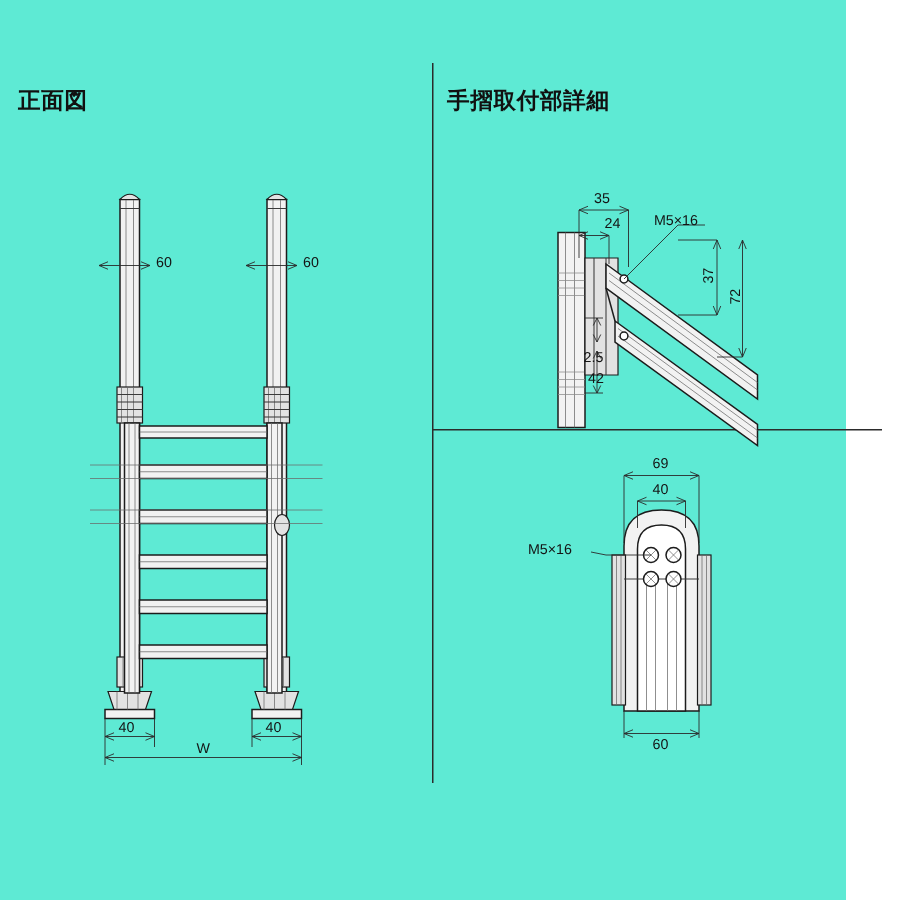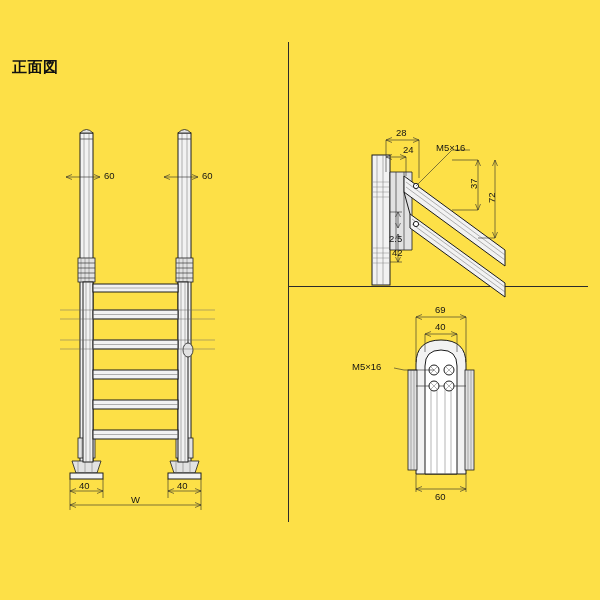--- a/index.html
+++ b/index.html
@@ -9,23 +9,24 @@
   }
   body {
     width: 600px;
     height: 600px;
     font-family: "Liberation Sans", sans-serif;
     color: #1a1a1a;
     overflow: hidden;
   }
   #sheet {
     position: relative;
-    width: 600px;
+    width: 554px;
     height: 600px;
-    background: #fde047;
+    background: #5eead4;
+    padding-left: 10px;
   }
   .panel-title {
     position: absolute;
     font-size: 15px;
     font-weight: bold;
     letter-spacing: 0.5px;
     color: #111;
     white-space: nowrap;
   }
   #title-left { left: 12px; top: 58px; }
@@ -77,20 +78,21 @@
     transform-origin: center center;
   }
 </style>
 </head>
 <body>
 
 <div id="sheet">
 
   <div class="panel-title" id="title-left">正面図</div>
 
+  <div class="panel-title" id="title-right">手摺取付部詳細</div>
 
   <div class="divider" id="v-divider"></div>
   <div class="divider" id="h-divider-right"></div>
 
   <svg class="dwg" viewBox="0 0 600 600">
 
     <g>
 
       <g>
         <rect class="fill-lt" x="80" y="133" width="13" height="340"></rect>
@@ -355,21 +357,21 @@
   <div class="dim-label" style="left:104px; top:171px;">60</div>
 
   <div class="dim-label" style="left:202px; top:171px;">60</div>
 
   <div class="dim-label" style="left:79px; top:481px;">40</div>
 
   <div class="dim-label" style="left:177px; top:481px;">40</div>
 
   <div class="dim-label" style="left:131px; top:495px;">W</div>
 
-  <div class="dim-label" style="left:396px; top:128px;">28</div>
+  <div class="dim-label" style="left:396px; top:128px;">35</div>
 
   <div class="dim-label" style="left:389px; top:145px;margin-left:14px;">24</div>
 
   <div class="dim-label" style="left:436px; top:143px;">M5×16</div>
 
   <div class="dim-label vert" style="left:468px; top:179px; transform:rotate(-90deg);">37</div>
 
   <div class="dim-label vert" style="left:486px; top:193px; transform:rotate(-90deg);">72</div>
 
   <div class="dim-label" style="left:389px; top:234px;">2.5</div>

